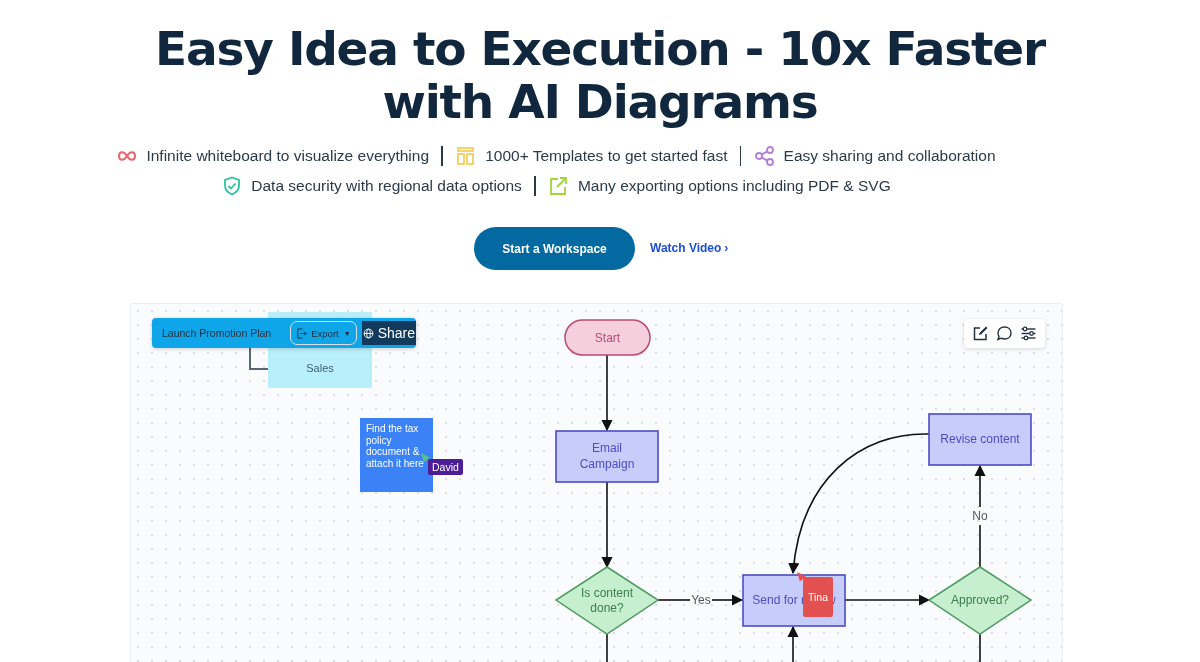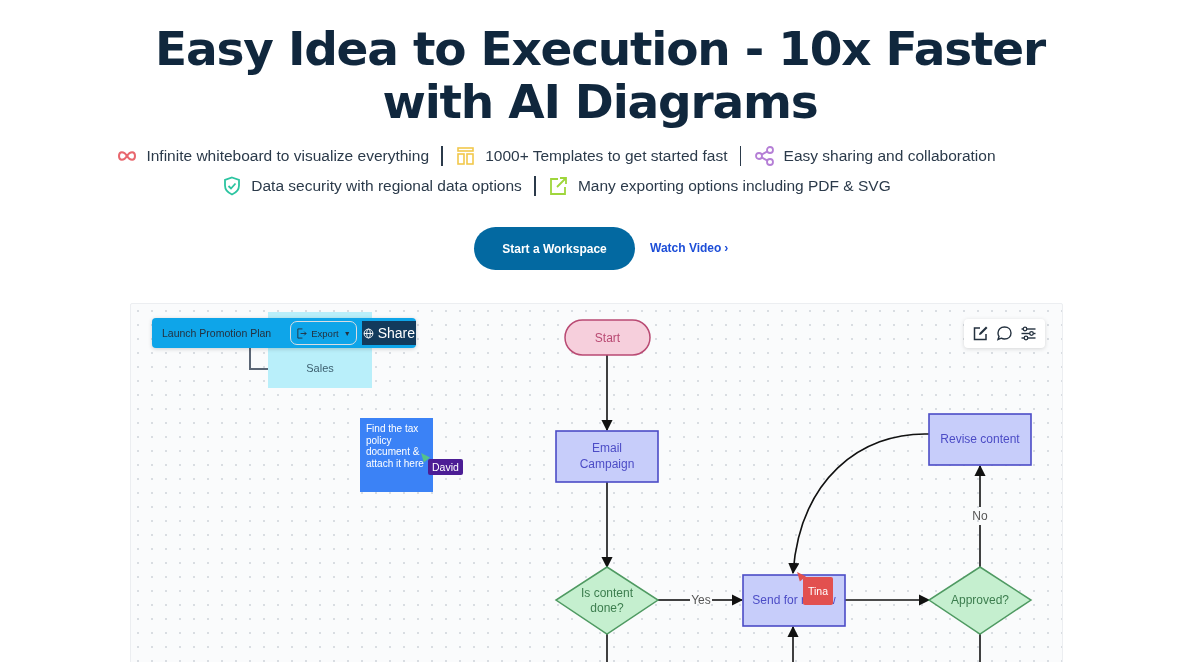--- a/index.html
+++ b/index.html
@@ -51,21 +51,21 @@
   .right-tools svg { width: 17px; height: 17px; display: block; }
 
   .sales-box { position: absolute; left: 268px; top: 312px; width: 104px; height: 76px; background: #b9effa; z-index: 1; }
   .sales-label { position: absolute; left: 268px; top: 362px; width: 104px; text-align: center; font-size: 11px; color: #3d6070; z-index: 6; }
   .tree-line-v { position: absolute; left: 249px; top: 340px; width: 1.5px; height: 29px; background: #5b6675; z-index: 2; }
   .tree-line-h { position: absolute; left: 249px; top: 368px; width: 19px; height: 1.5px; background: #5b6675; z-index: 2; }
 
   .sticky { position: absolute; left: 360px; top: 418px; width: 73px; height: 74px; background: #3b82f6; color: #fff; font-size: 10px; line-height: 11.7px; padding: 5px 6px; z-index: 2; }
   .cursor-tag { position: absolute; padding: 2px 4px; font-size: 10.5px; color: #fff; border-radius: 2px; z-index: 7; }
   .cursor-tag.david { left: 428px; top: 459px; background: #4c1d95; }
-  .cursor-tag.tina { left: 803px; top: 577px; background: #e2504f; padding: 8px 5px; }
+  .cursor-tag.tina { left: 803px; top: 577px; background: #e2504f; padding: 14px 5px; }
   .cursor-arrow { position: absolute; width: 0; height: 0; z-index: 7; }
   .cursor-arrow.david { left: 420px; top: 452px; border-left: 4px solid transparent; border-right: 4px solid transparent; border-bottom: 9px solid #55c28a; transform: rotate(-40deg); }
   .cursor-arrow.tina { left: 796px; top: 571px; border-left: 4px solid transparent; border-right: 4px solid transparent; border-bottom: 9px solid #e2504f; transform: rotate(-40deg); }
 
   svg.flow { position: absolute; left: 0; top: 0; width: 1200px; height: 662px; z-index: 3; pointer-events: none; }
   svg.flow text { font-family: "Liberation Sans", "DejaVu Sans", sans-serif; }
 </style>
 </head>
 <body>
 

